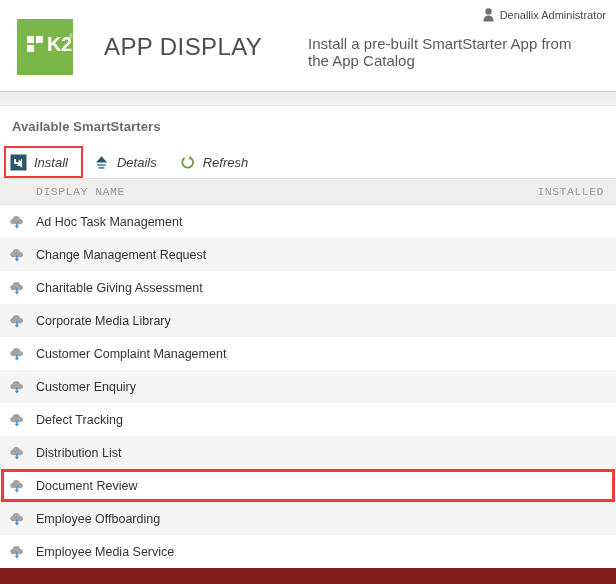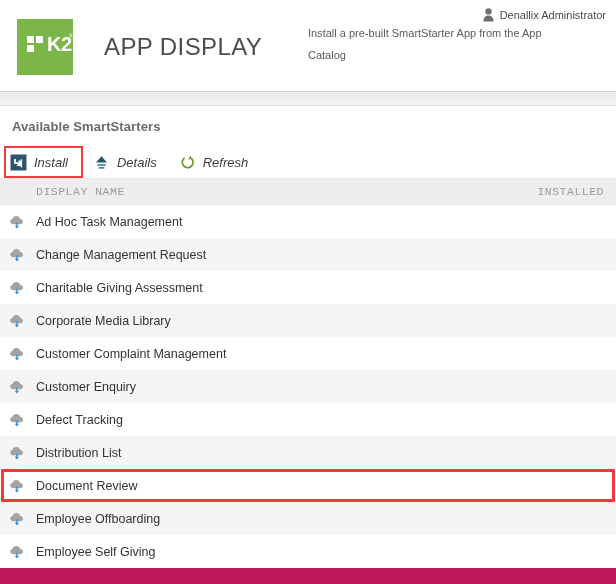--- a/index.html
+++ b/index.html
@@ -9,21 +9,21 @@
     overflow: hidden;
     background: #ffffff;
     font-family: "Liberation Sans", sans-serif;
     -webkit-font-smoothing: antialiased;
   }
 
   .page {
     position: relative;
     width: 616px;
     height: 584px;
-    background: #be185d;
+    background: #7f1d1d;
   }
 
   
   .header {
     position: relative;
     height: 92px;
     background: #ffffff;
     border-bottom: 1px solid #cfcfcf;
   }
 
@@ -82,24 +82,24 @@
     font-size: 24px;
     color: #4d4d4d;
     font-weight: normal;
     letter-spacing: 0.4px;
     white-space: nowrap;
   }
 
   .header-desc {
     position: absolute;
     left: 308px;
-    top: 22px;
+    top: 35px;
     width: 268px;
-    font-size: 11px;
-    line-height: 22px;
+    font-size: 15px;
+    line-height: 17px;
     color: #5a5a5a;
   }
 
   
   .strip {
     height: 14px;
     background: linear-gradient(to bottom, #ececec 0%, #f0f0f0 60%, #f4f4f4 100%);
     border-bottom: 1px solid #e2e2e2;
   }
 
@@ -367,18 +367,18 @@
         </svg>
         <span class="row-label">Employee Offboarding</span>
         <span class="row-installed"></span>
       </div>
       <div class="row">
         <svg class="row-icon" viewBox="0 0 18 18">
           <path d="M4.1 11.2 C2.4 11.2 1.2 10.0 1.2 8.6 C1.2 7.3 2.2 6.2 3.5 6.05 C3.9 4.3 5.4 3.0 7.3 3.0 C9.2 3.0 10.8 4.3 11.2 6.1 C12.8 6.2 14.0 7.4 14.0 8.7 C14.0 10.1 12.8 11.2 11.2 11.2 Z" fill="#a3a3a3"></path>
           <rect x="7.2" y="9.6" width="1.4" height="4.0" fill="#3b8fd4"></rect>
           <path d="M5.7 12.7 L10.1 12.7 L7.9 15.4 Z" fill="#3b8fd4"></path>
         </svg>
-        <span class="row-label">Employee Self Giving</span>
+        <span class="row-label">Employee Media Service</span>
         <span class="row-installed"></span>
       </div>
     </div>
 
 </div>
 
 </body></html>

